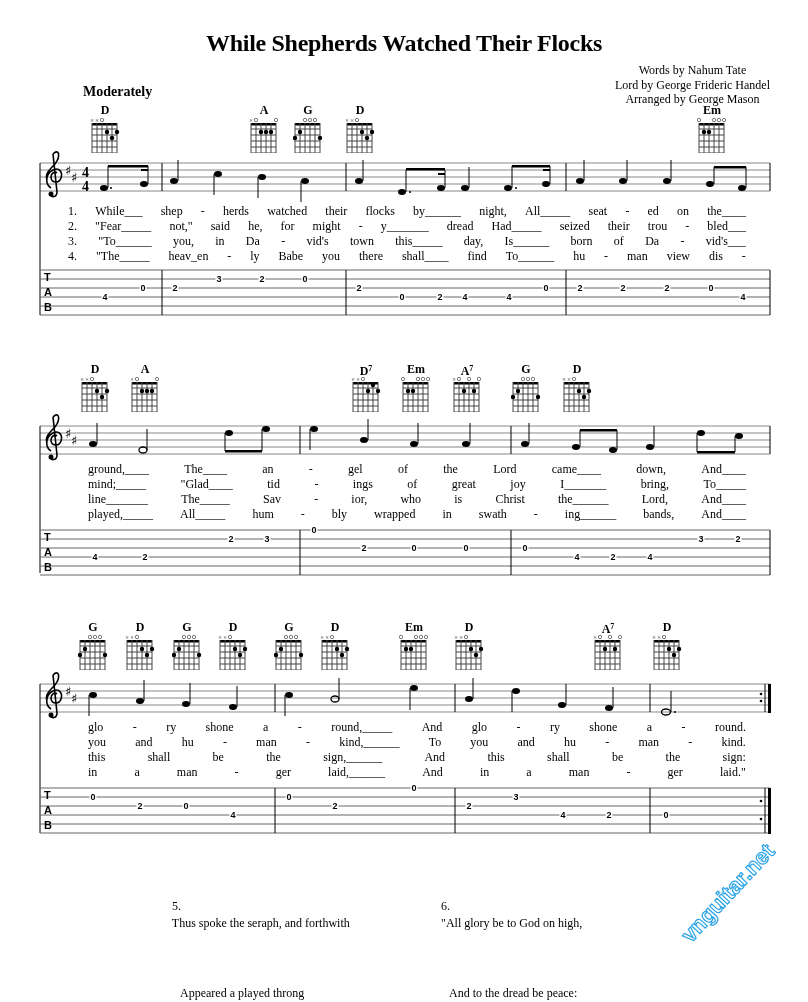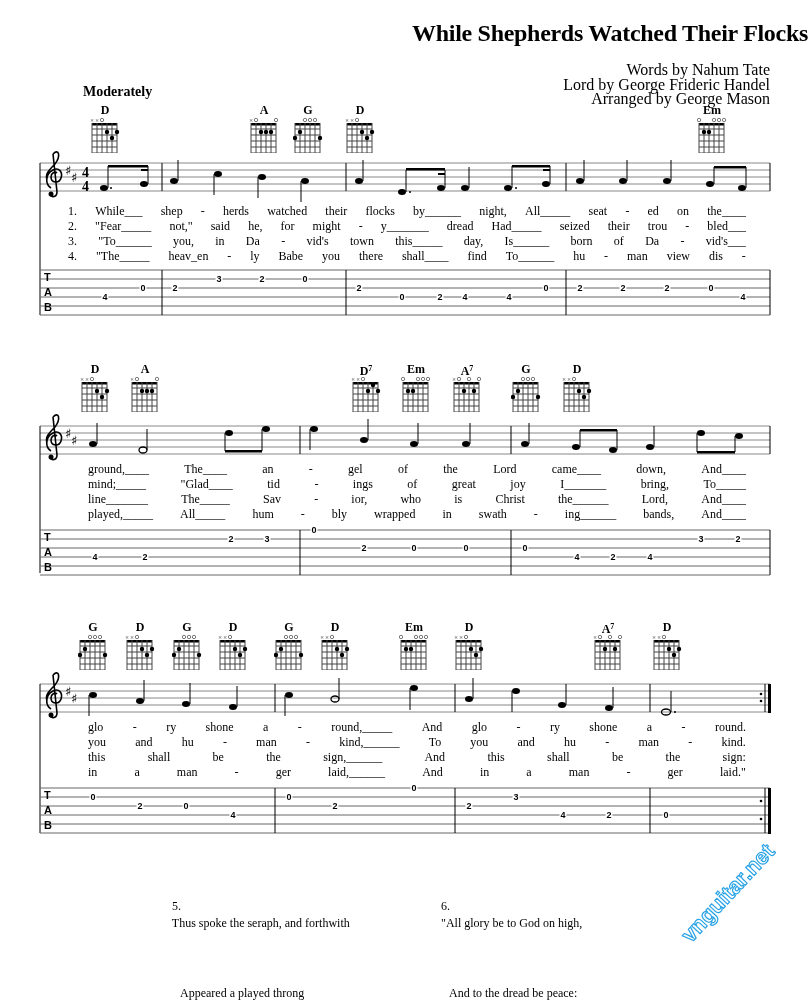--- a/index.html
+++ b/index.html
@@ -1,19 +1,19 @@
 <!DOCTYPE html>
 <html><head>
 <meta charset="utf-8">
 <style>
   html,body{margin:0;padding:0;background:#fff;}
   body{width:808px;height:1002px;position:relative;overflow:hidden;font-family:"Liberation Serif","DejaVu Serif",serif;color:#000;}
   .abs{position:absolute;}
-  .title{position:absolute;left:0;width:808px;top:20px;text-align:right;font-size:24px;font-weight:bold;letter-spacing:-0.3px;}
-  .credits{position:absolute;right:38px;top:63px;text-align:right;font-size:16px;line-height:14.5px;}
+  .title{position:absolute;left:0;width:808px;top:30px;text-align:center;font-size:24px;font-weight:bold;letter-spacing:-0.3px;}
+  .credits{position:absolute;right:38px;top:63px;text-align:center;font-size:12px;line-height:14.5px;}
   .tempo{position:absolute;left:83px;top:84px;font-size:14px;font-weight:bold;text-align:right;}
   .chord{position:absolute;width:40px;text-align:center;}
   .chord .cname{font-size:12px;font-weight:bold;height:14px;line-height:14px;}
   .chord .cname sup{font-size:8px;vertical-align:4px;}
   .chord svg{display:block;margin:0 auto;}
   .tabnum{position:absolute;font-family:"Liberation Sans","DejaVu Sans",sans-serif;font-size:9px;font-weight:bold;background:#fff;padding:0 1px;line-height:9px;transform:translate(-50%,-50%);}
   .verse{position:absolute;font-size:12px;line-height:17.5px;white-space:pre;}
   .wm{position:absolute;left:676px;top:930px;transform:rotate(-47deg);transform-origin:left top;font-family:"Liberation Sans","DejaVu Sans",sans-serif;font-weight:bold;font-size:22px;color:#fff;-webkit-text-stroke:1.2px #29a3e6;letter-spacing:0px;}
 </style>
 </head>

